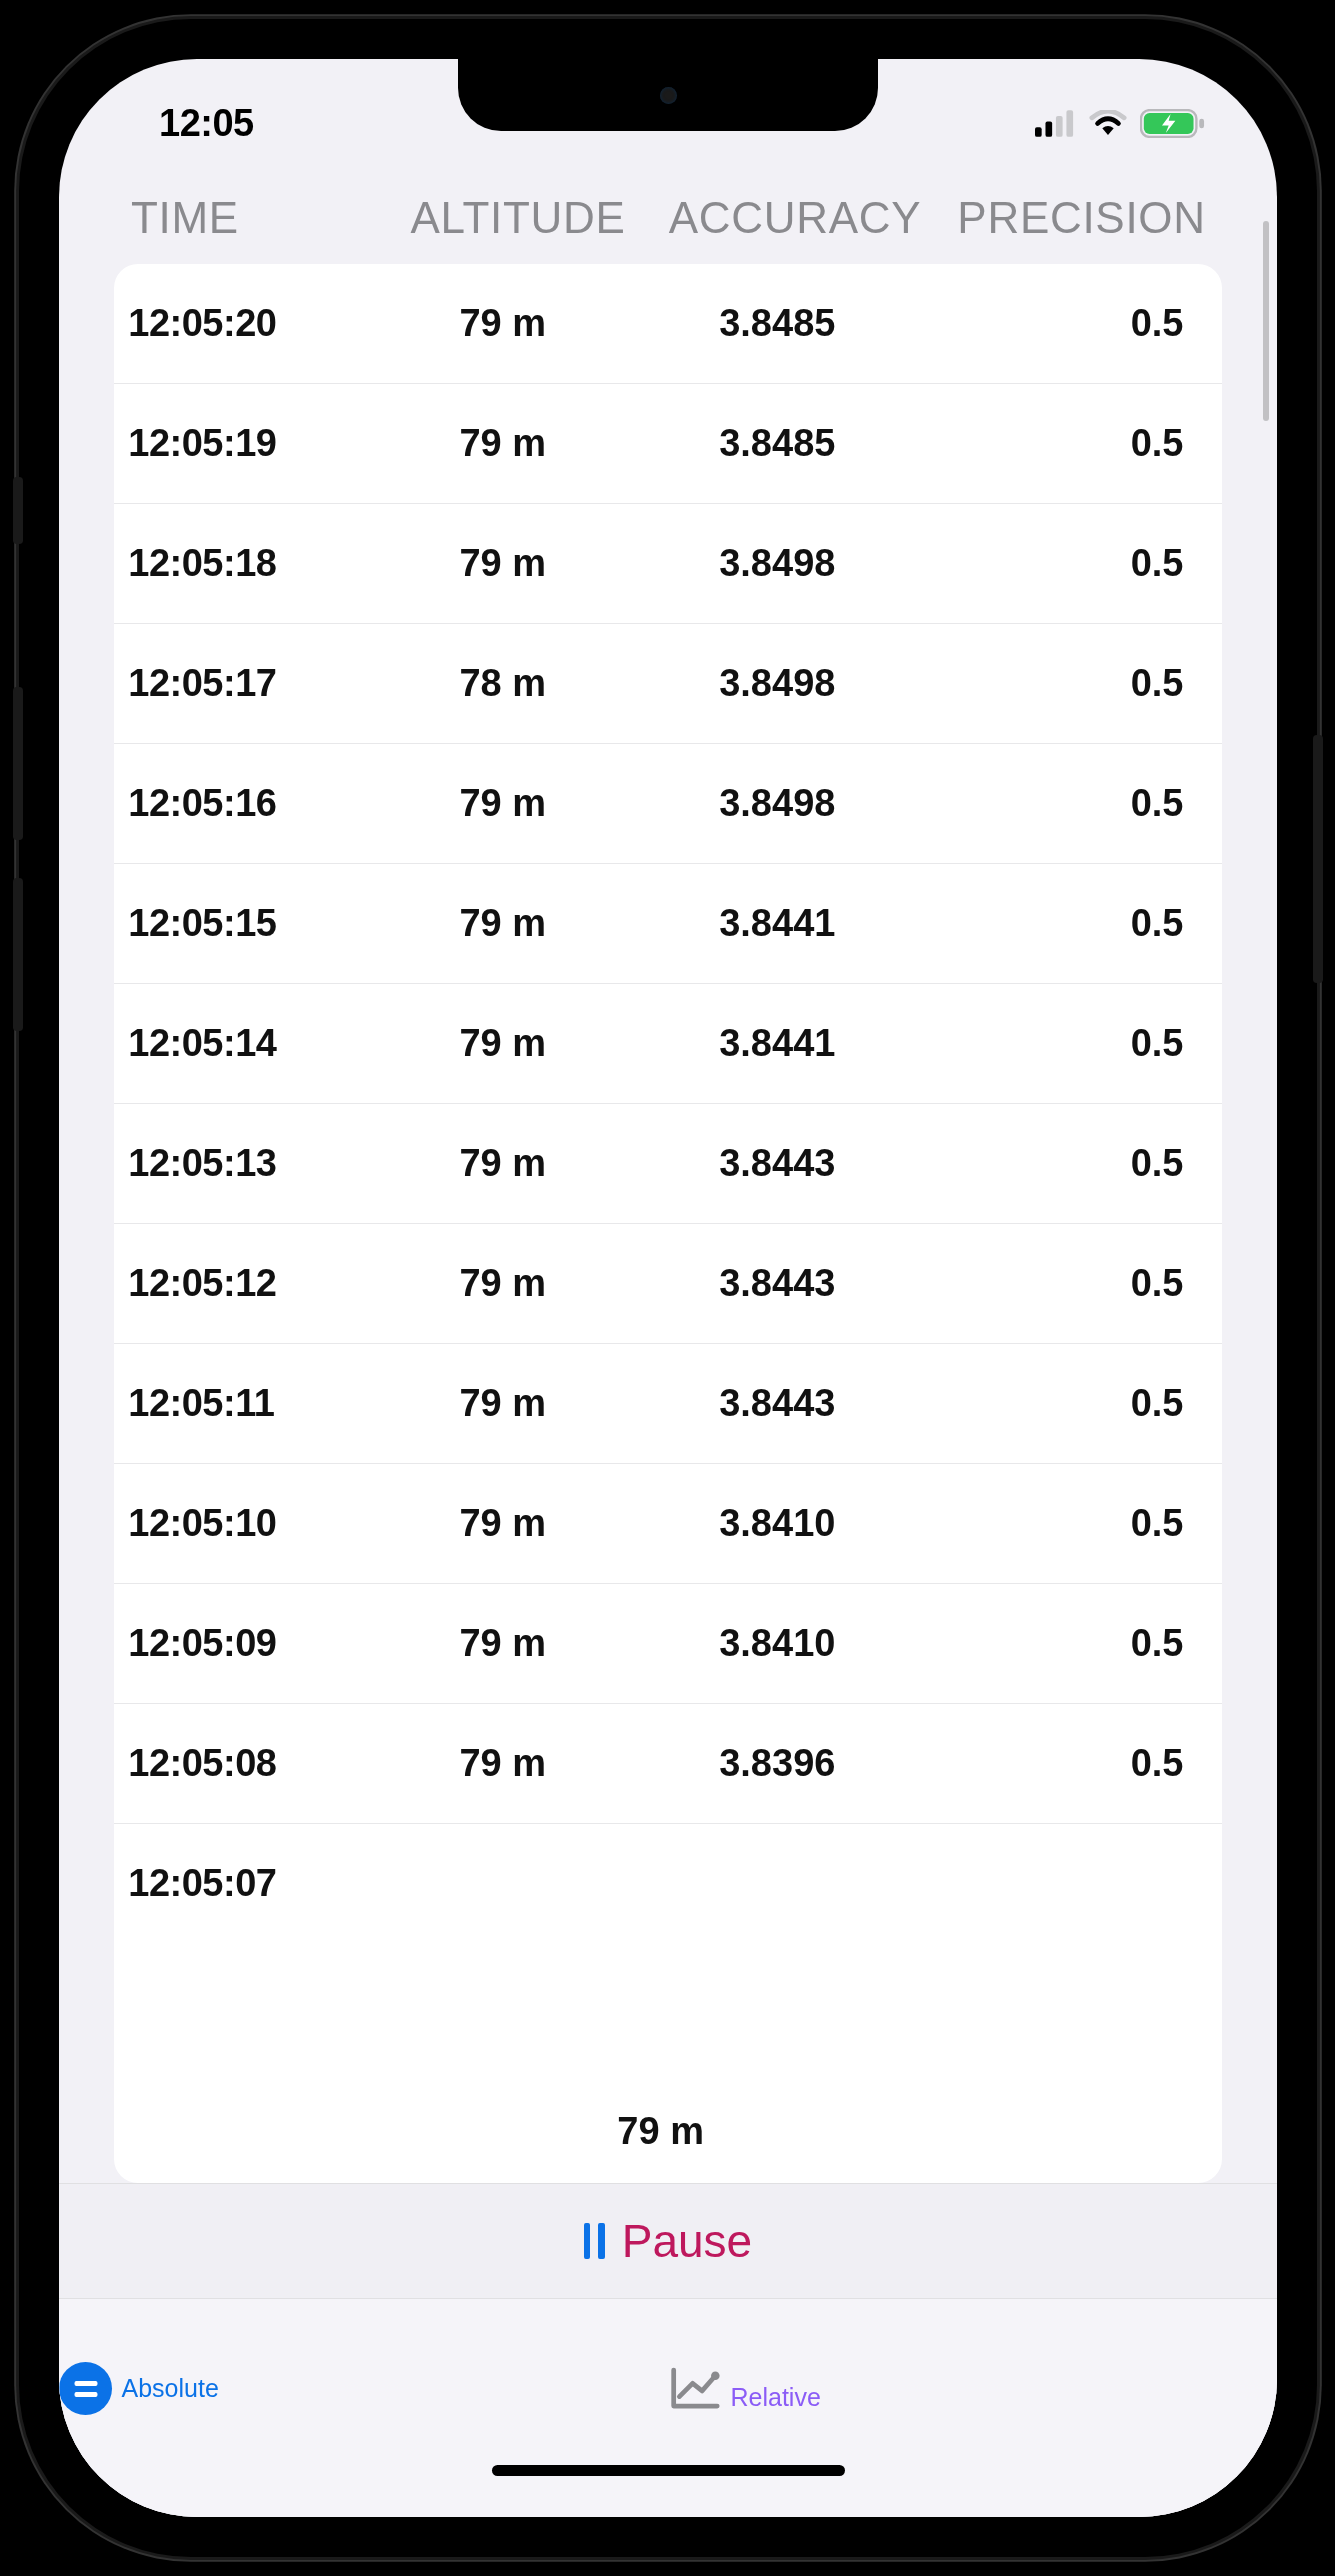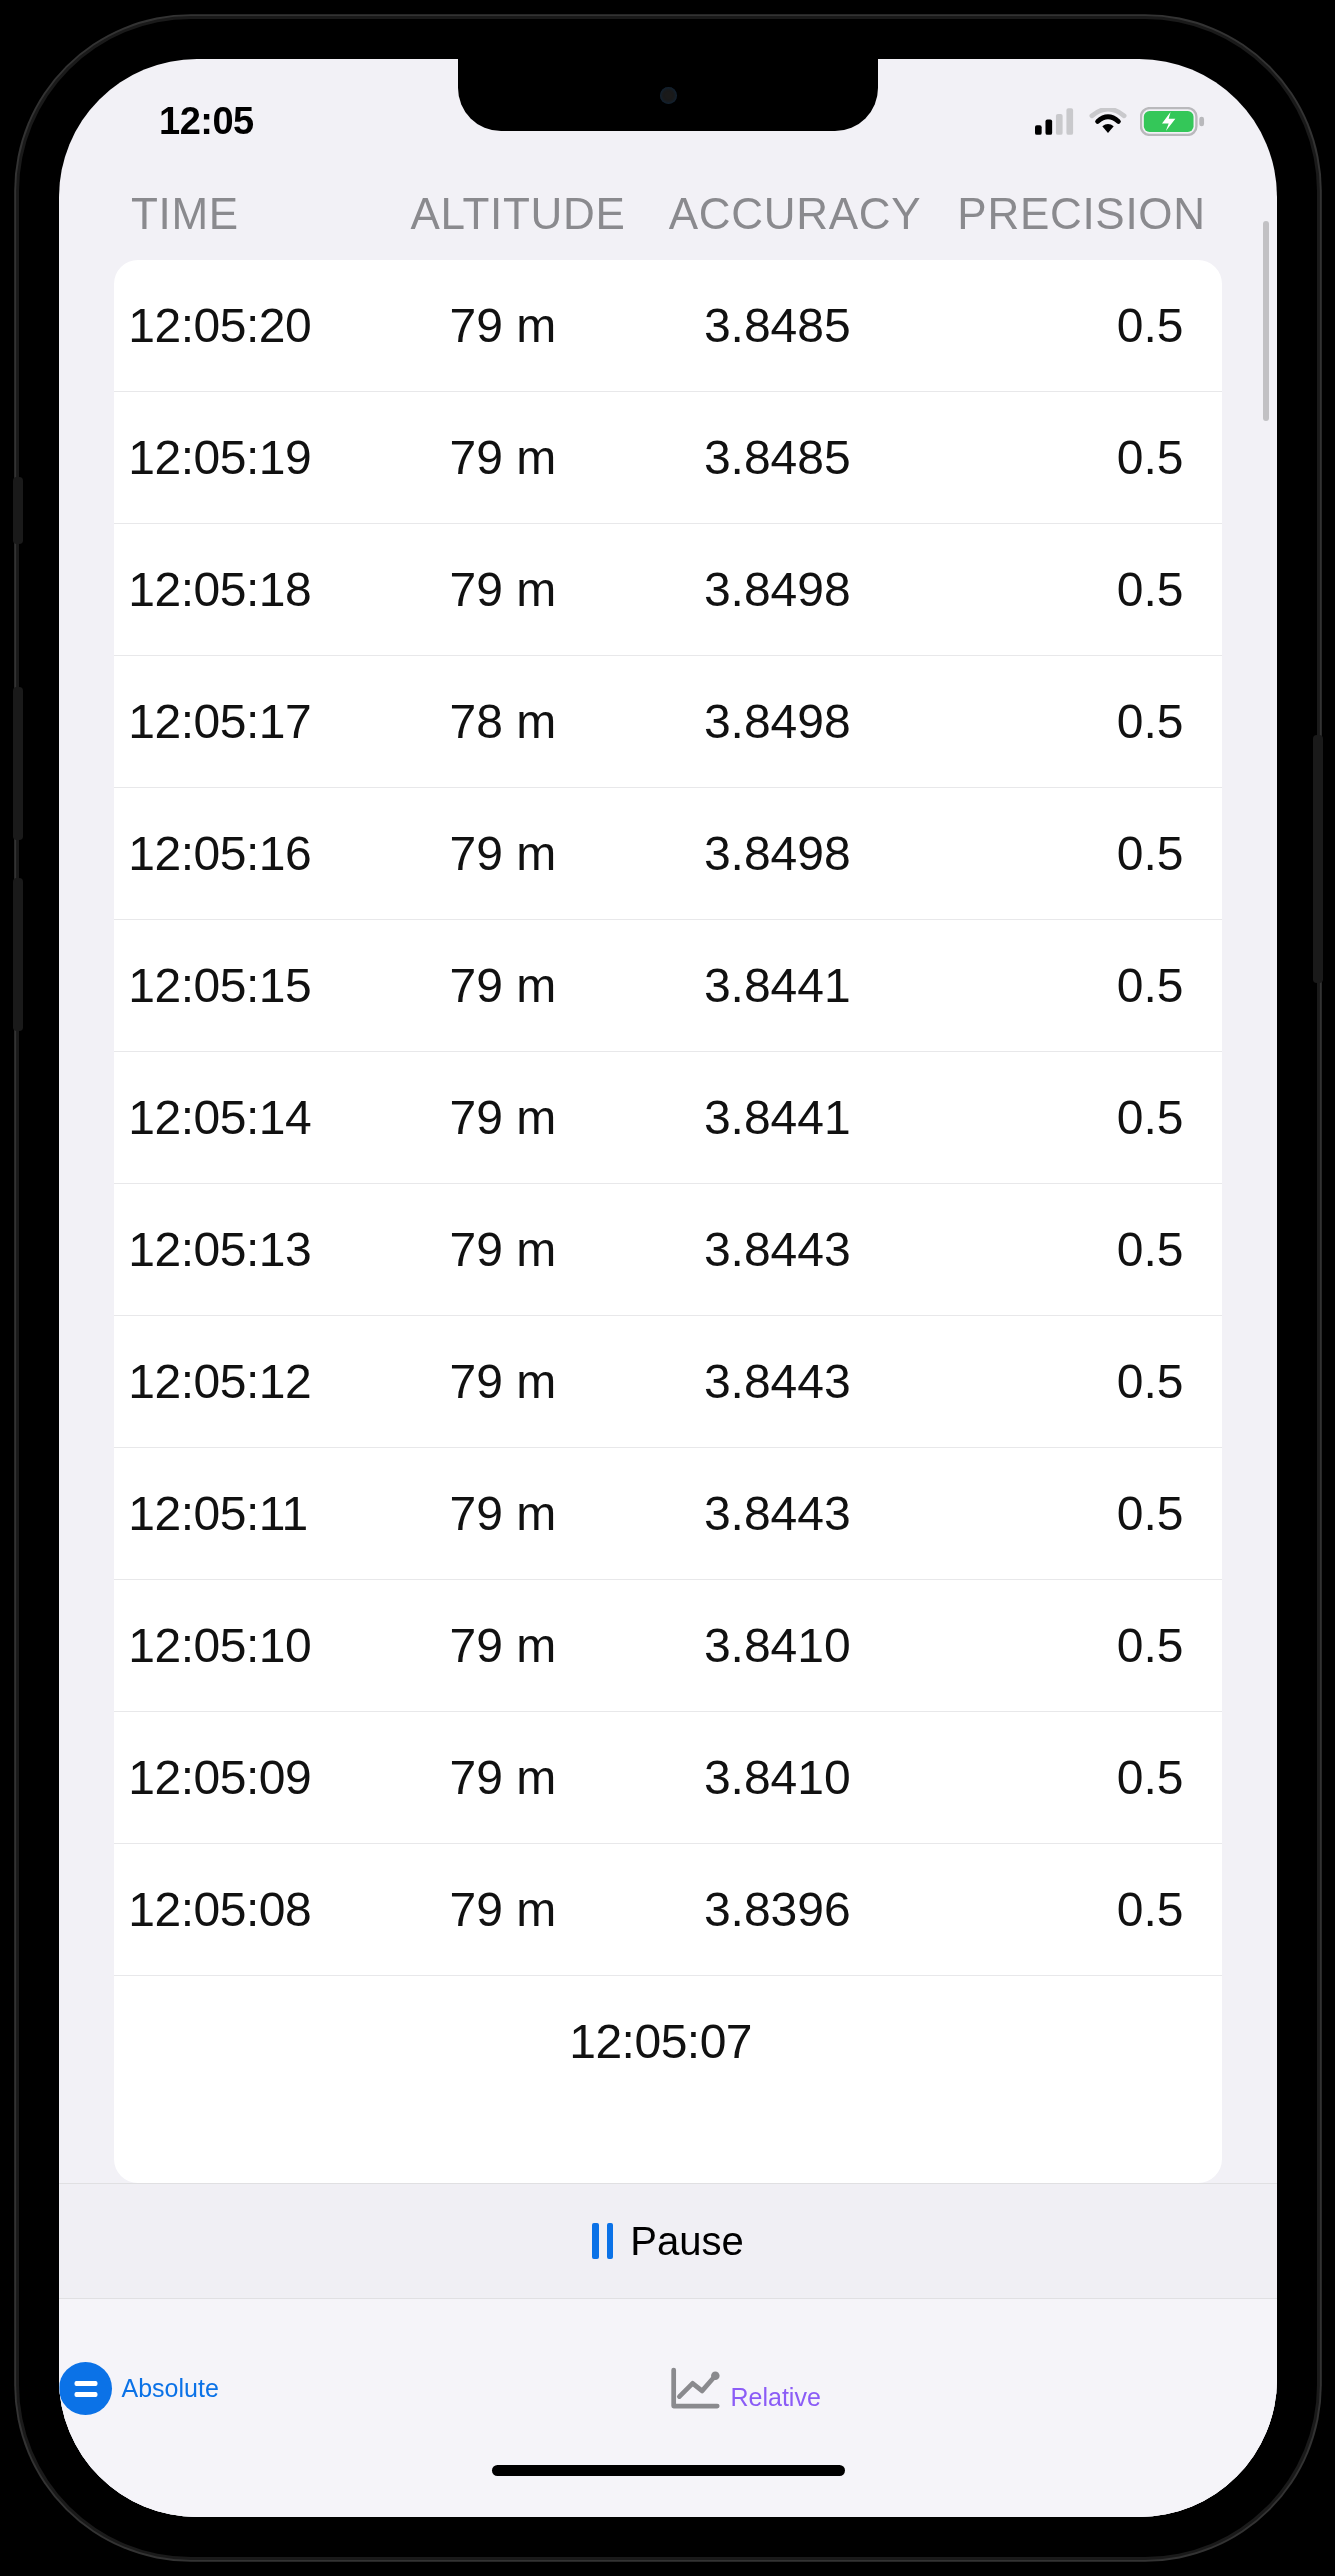--- a/index.html
+++ b/index.html
@@ -121,25 +121,24 @@
     .col-acc { flex: 0 0 296px; text-align: center; }
     .col-prec { flex: 1; text-align: right; padding-right: 14.3px; }
     .table-card {
       margin: 0 55px;
       background: #fff;
       border-radius: 24px;
       overflow: hidden;
     }
     .table-row {
       display: flex;
-      align-items: center;
       padding: 38px 29px 38px 14.3px;
       border-bottom: 1px solid #e8e8ea;
-      font-size: 48px;
-      font-weight: 400;
+      font-size: 38px;
+      font-weight: 700;
       color: #111;
     }
     .table-row:last-child { border-bottom: none; flex-direction: column; }
     .cell-time { flex: 0 0 248px; text-align: left; letter-spacing: -0.5px; }
     .cell-alt { flex: 0 0 253px; text-align: center; }
     .cell-acc { flex: 0 0 296px; text-align: center; }
     .cell-prec { flex: 1; text-align: right; padding-right: 9.5px; }
     .bottom-area {
       margin-top: auto;
       background: #eeedf2;
@@ -158,22 +157,22 @@
       gap: 7.6px;
     }
     .pause-icon span {
       display: block;
       width: 6.7px;
       height: 36px;
       background: #0b72e7;
       border-radius: 1.9px;
     }
     .pause-label {
-      font-size: 40px;
-      color: #000000;
+      font-size: 46px;
+      color: #be185d;
       font-weight: 400;
     }
     .tab-bar {
       display: flex;
       height: 167px;
       background: #f5f4f9;
       border-top: 1px solid #e0e0e2;
       padding-top: 13.4px;
     }
     .tab-item {

